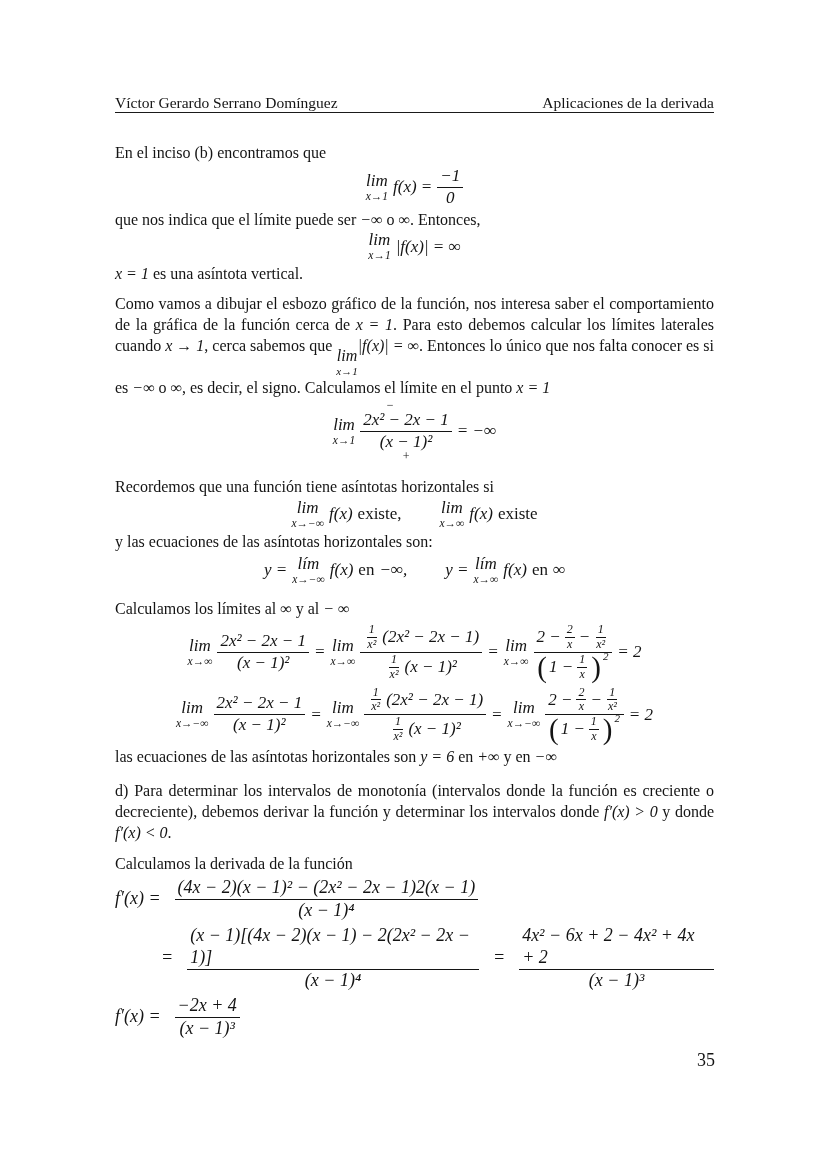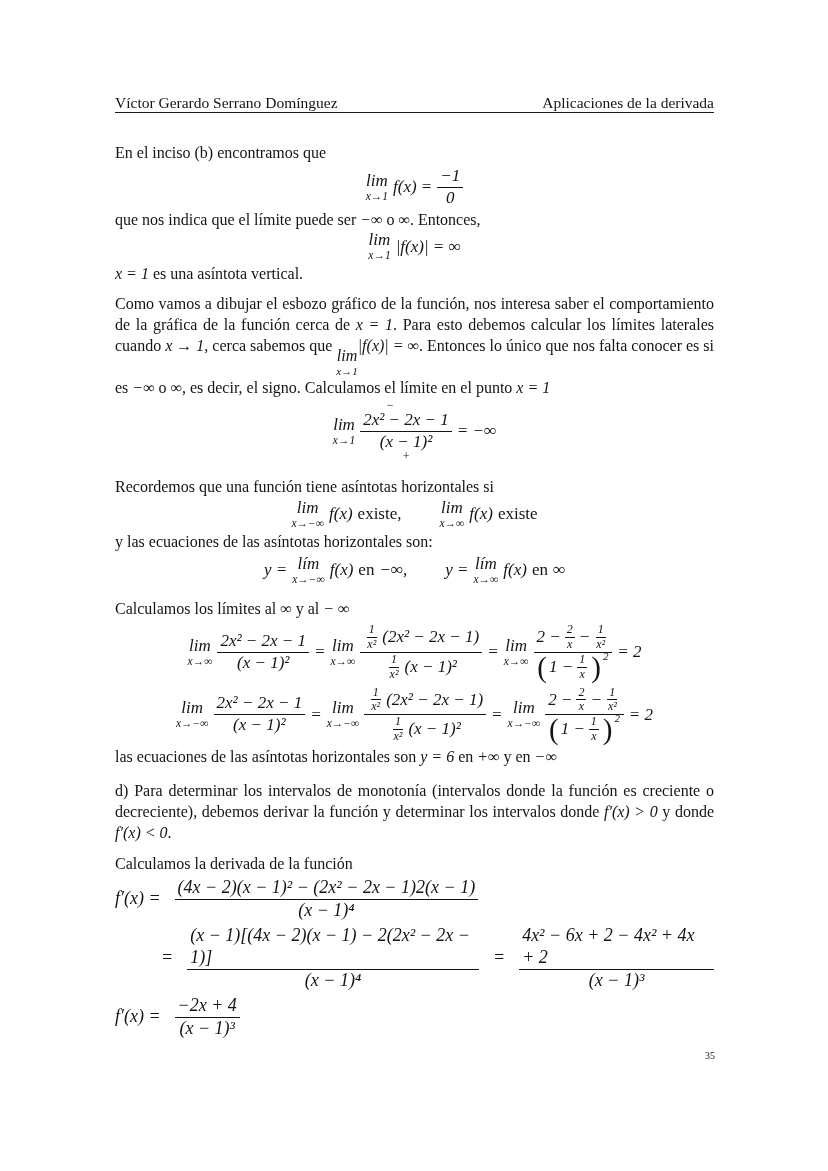--- a/index.html
+++ b/index.html
@@ -44,21 +44,21 @@
   
   .fracA{display:inline-flex;flex-direction:column;align-items:center;line-height:1.22;}
   .annot{font-size:12px;line-height:9px;height:9px;font-style:normal;}
   .annot.top{transform:translateX(-16px);}
 
   .bigp{font-size:29px;line-height:.72;font-style:normal;font-weight:400;}
   .psup{font-size:11px;align-self:flex-start;margin-top:-3px;}
 
   .gapwide{display:inline-block;width:28px;}
 
-  .pagenum{position:absolute;top:1050px;right:113px;font-size:10px;}
+  .pagenum{position:absolute;top:1050px;right:113px;font-size:18px;}
 
   
   .f1{margin:3px 0 1px;}
   .f2{margin:1px 0 1px;}
   .p5{margin-top:9px;}
   .f3{margin:3px 0 6px;}
   .p6{margin-top:15px;}
   .f4{margin:2px 0 1px;}
   .f5{margin:3px 0 2px;}
   .p8{margin-top:13px;}

